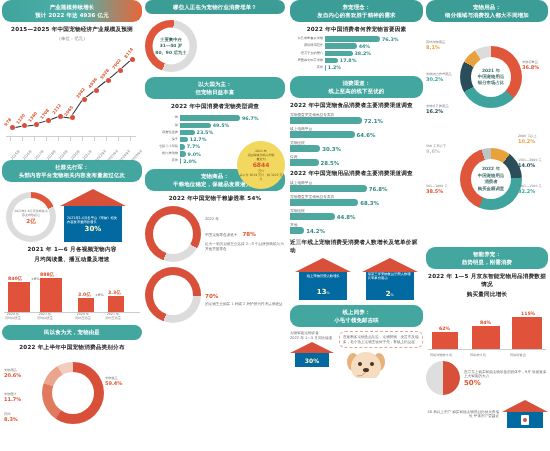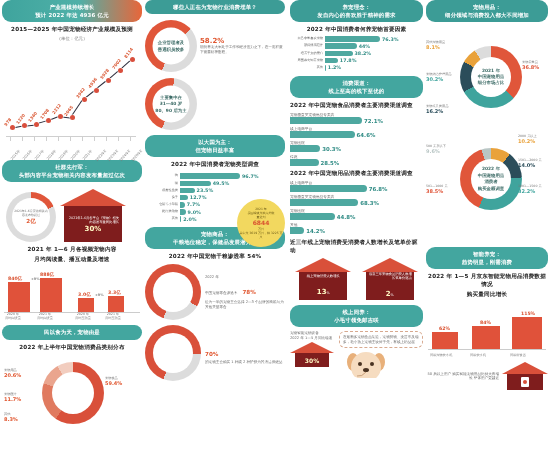--- a/index.html
+++ b/index.html
@@ -74,23 +74,23 @@
   .vb{position:absolute;bottom:8px;background:#e0523a;}
   .vb.tealb{background:#9fcbc7;}
   .vb-val{position:absolute;font-size:4.6px;font-weight:bold;color:#d9502f;white-space:nowrap;}
   .vb-cap{position:absolute;bottom:0;font-size:3.2px;color:#777;text-align:center;white-space:nowrap;}
   .vb-base{position:absolute;left:2px;right:2px;bottom:8px;height:.7px;background:#ccc;}
 
   
   .house{position:relative;}
   .house .roof{width:0;height:0;margin:0 auto;
       border-left:solid transparent;border-right:solid transparent;border-bottom:solid #d9503a;}
-  .house .body{background:#7f1d1d;margin:0 auto;
+  .house .body{background:#0369a1;margin:0 auto;
       display:flex;flex-direction:column;align-items:center;justify-content:center;
-      color:#fff;text-align:right;}
+      color:#fff;text-align:left;}
   .h-txt{font-size:3.3px;line-height:1.35;color:#fff;}
   .h-num{font-size:7px;font-weight:bold;color:#fff9c4;}
 
   
   .ring{position:relative;border-radius:50%;}
   .ring .hole2{position:absolute;border-radius:50%;background:#fff;left:50%;top:50%;
                transform:translate(-50%,-50%);display:flex;align-items:center;
                justify-content:center;text-align:center;}
   .pct-big{font-size:7px;font-weight:bold;color:#e0562f;}
   .pct-mid{font-size:5.6px;font-weight:bold;color:#e0562f;}
@@ -254,34 +254,20 @@
           </div>
       </div>
     </div>
   </div>
 
   <div class="col" id="col2">
 
     <div class="panel">
       <div class="banner">哪些人正在为宠物行业消费埋单？</div>
 
-      <div style="display:flex;align-items:center;gap:3px;margin-top:6px;">
-        <div class="donut" style="width:52px;height:52px;background:conic-gradient(from 200deg,#e0563a 0 58.2%,#dcdcdc 58.2% 100%);">
-          <div class="hole" style="width:37px;height:37px;">
-            <div class="donut-ctr">
-              <div>企业管理者及</div>
-              <div>普通职员较多</div>
-            </div>
-          </div>
-        </div>
-        <div style="flex:1;">
-          <div class="pct-big">58.2%</div>
-          <div class="tiny2">说明养宠大军处于工作和经济压力之下，在一定程度下需要精神慰藉。</div>
-        </div>
-      </div>
 
       <div style="display:flex;align-items:center;gap:3px;margin-top:6px;">
         <div class="donut" style="width:52px;height:52px;background:conic-gradient(from 200deg,#e0563a 0 46.4%,#dcdcdc 46.4% 100%);">
           <div class="hole" style="width:37px;height:37px;">
             <div class="donut-ctr">
               <div>主要集中在</div>
               <div>31—40 岁</div>
               <div>80、90 后为主</div>
             </div>
           </div>
@@ -631,20 +617,29 @@
           <div class="vb-val" style="left: 13px; bottom: 26.5667px;">62%</div>
           <div class="vb-cap" style="left: 4px;">智能宠物饮水机</div>
           <div class="vb" style="left: 46px; width: 28px; height: 23.8px;"></div>
           <div class="vb-val" style="left: 54px; bottom: 32.8px;">84%</div>
           <div class="vb-cap" style="left: 44px;">智能饮水机</div>
           <div class="vb" style="left: 86px; width: 30px; height: 32.5833px;"></div>
           <div class="vb-val" style="left: 95px; bottom: 41.5833px;">115%</div>
           <div class="vb-cap" style="left: 84px;">智能喂食器</div>
         </div>
 
+      <div style="display:flex;gap:4px;margin-top:4px;align-items:center;">
+        <div class="semi">
+          <div class="half"></div>
+        </div>
+        <div style="flex:1;">
+          <div class="tiny2">在京东上购买智能宠物设备的群体中，9厅 后是最多上大智能的大力</div>
+          <div class="pct-big">50%</div>
+        </div>
+      </div>
 
       <div style="display:flex;gap:3px;margin-top:5px;align-items:center;">
         <div class="tiny2" style="flex:1;text-align:right;">50 后以上用户 购买智能宠物用品比例大有增长 整体用户更越近</div>
         <div class="house" style="width:46px;">
           <div class="roof" style="border-left-width:23px;border-right-width:23px;border-bottom-width:12px;"></div>
           <div class="body" style="width:36px;height:16px;">
             <svg width="14" height="12" viewBox="0 0 14 12">
               <rect x="3" y="1" width="8" height="10" rx="1" fill="#fff"></rect>
               <circle cx="7" cy="6" r="2" fill="#d9503a"></circle>
             </svg>

